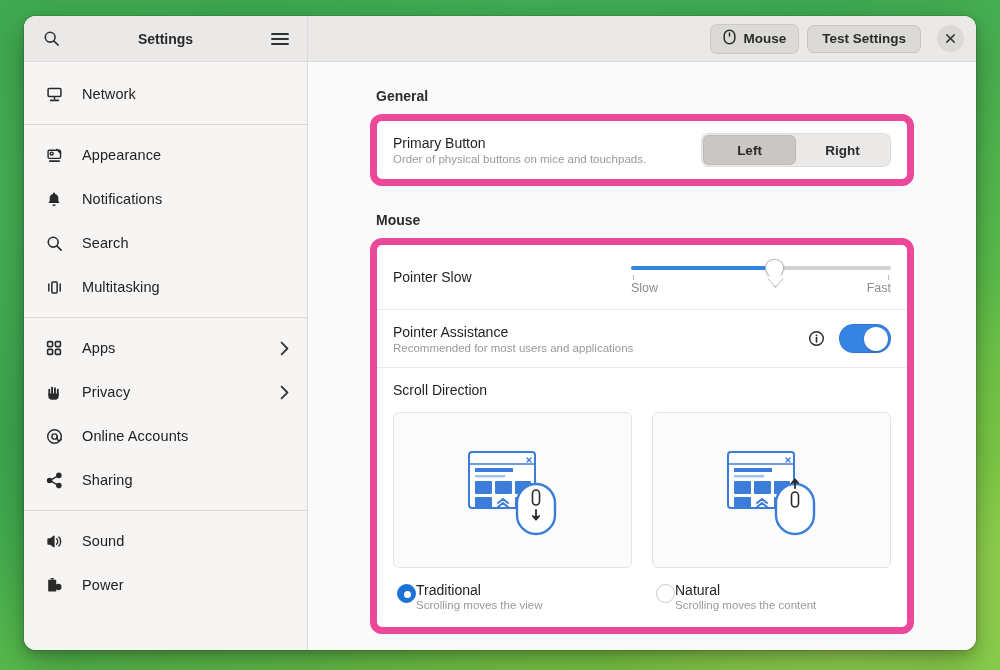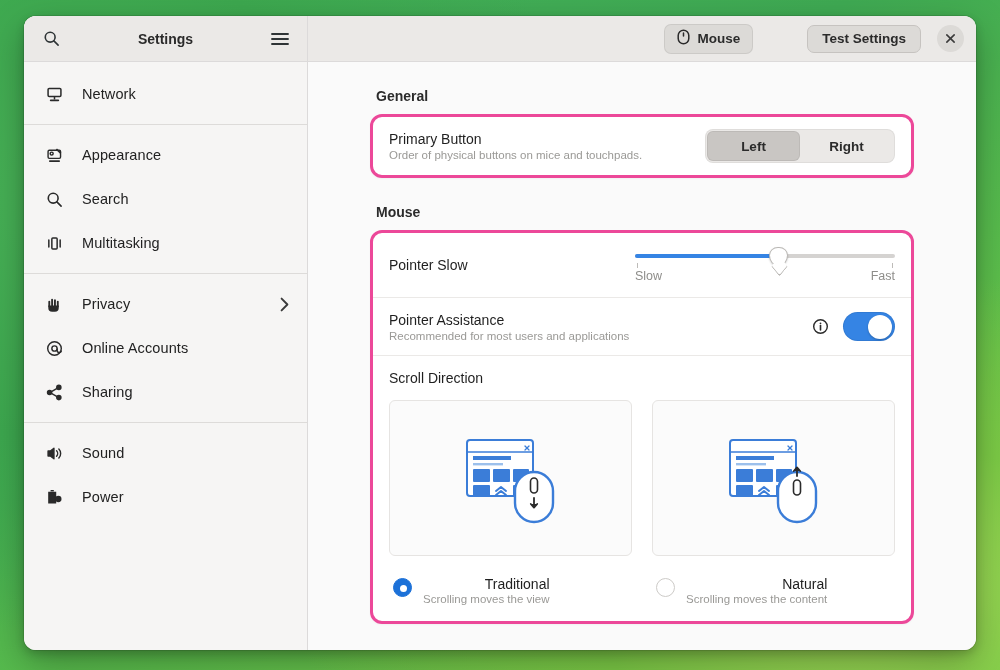--- a/index.html
+++ b/index.html
@@ -103,21 +103,20 @@
     height: 30px; padding: 0 13px;
     border-radius: 7px;
     font-size: 13.5px; font-weight: 700; color: #2b2b2b;
     background: transparent;
   }
   .tab.active {
     background: #dcdad7;
     box-shadow: inset 0 0 0 1px rgba(0,0,0,0.07);
   }
   .test-btn {
-    margin-left: 46px;
     height: 28px; padding: 0 14px;
     display: flex; align-items: center;
     border-radius: 7px;
     background: #dcdad7;
     border: 1px solid #c6c3c0;
     font-size: 13.5px; font-weight: 700; color: #2b2b2b;
   }
   .close-btn {
     margin-left: 8px; margin-right: 2px;
     width: 27px; height: 27px; border-radius: 50%;
@@ -132,21 +131,21 @@
     padding: 26px 62px 0 62px;
   }
   .section-title {
     font-size: 14px; font-weight: 700; color: #2b2b2b;
     margin: 0 0 10px 6px;
   }
   .section-title.mt { margin-top: 26px; }
 
   .card {
     background: #ffffff;
-    border: 3px solid #ec4899;
+    border: 7px solid #ec4899;
     border-radius: 12px;
     box-shadow: 0 1px 2px rgba(0,0,0,0.04);
     overflow: hidden;
   }
   .row {
     display: flex; align-items: center;
     padding: 12px 16px;
     min-height: 58px;
   }
   .row + .row { border-top: 1px solid #ebe9e7; }
@@ -239,21 +238,21 @@
   .scroll-card .scroll-head { font-size: 14px; color: #1f1f1f; margin-bottom: 14px; }
   .choices { display: flex; gap: 20px; }
   .choice { flex: 1; display: flex; flex-direction: column; }
   .preview {
     height: 156px;
     background: #fbfbfb;
     border: 1px solid #e6e4e2;
     border-radius: 6px;
     display: flex; align-items: center; justify-content: center;
   }
-  .radio-line { display: flex; align-items: flex-start; gap: 11px; margin-top: 20px; padding-left: 4px; text-align: right; }
+  .radio-line { display: flex; align-items: flex-start; gap: 0; margin-top: 14px; padding-left: 4px; }
   .radio {
     width: 19px; height: 19px; border-radius: 50%;
     border: 1px solid #cdcbc8; background: #fff;
     margin-top: 2px; flex: 0 0 19px;
     position: relative;
   }
   .radio.checked { background: #1c71d8; border-color: #1c71d8; }
   .radio.checked:after {
     content: ""; position: absolute;
     left: 5.5px; top: 5.5px; width: 7px; height: 7px;
@@ -307,40 +306,65 @@
             <rect x="2.2" y="3.4" width="13.2" height="8.6" rx="1.3"></rect>
               <path d="M11 2.2 L15.6 6.6" stroke-width="1.8"></path>
               <circle cx="6" cy="7" r="1.6"></circle>
               <line x1="4" y1="15" x2="14" y2="15" stroke-linecap="round" stroke-width="1.7"></line>
           </svg>
         </span>
         <span class="nav-label">Appearance</span>
       </div>
       <div class="nav-item">
         <span class="nav-icon">
+          <svg width="16" height="17" viewBox="0 0 16 18" fill="currentColor">
+            <path d="M8 1.6a1.1 1.1 0 0 1 1.1 1.1v.5a4.6 4.6 0 0 1 3.5 4.5v3l1.3 1.9H2.1L3.4 10.7v-3a4.6 4.6 0 0 1 3.5-4.5v-.5A1.1 1.1 0 0 1 8 1.6Z"></path>
+            <path d="M6.2 14.2h3.6a1.8 1.8 0 0 1-3.6 0Z"></path>
+          </svg>
+        </span>
+        <span class="nav-label">Notifications</span>
+      </div>
+      <div class="nav-item">
+        <span class="nav-icon">
           <svg width="17" height="17" viewBox="0 0 18 18" fill="none" stroke="currentColor" stroke-width="1.7">
             <circle cx="7.6" cy="7.6" r="5.2"></circle>
               <line x1="11.5" y1="11.5" x2="16" y2="16" stroke-linecap="round"></line>
           </svg>
         </span>
         <span class="nav-label">Search</span>
       </div>
       <div class="nav-item">
         <span class="nav-icon">
           <svg width="17" height="17" viewBox="0 0 18 18" fill="none" stroke="currentColor" stroke-width="1.6">
             <rect x="6.2" y="3.2" width="5.6" height="11.6" rx="1"></rect>
             <line x1="3" y1="5.2" x2="3" y2="12.8" stroke-linecap="round"></line>
             <line x1="15" y1="5.2" x2="15" y2="12.8" stroke-linecap="round"></line>
           </svg>
         </span>
         <span class="nav-label">Multitasking</span>
       </div>
 
       <div class="nav-sep"></div>
 
+      <div class="nav-item">
+        <span class="nav-icon">
+          <svg width="16" height="16" viewBox="0 0 16 16" fill="none" stroke="currentColor" stroke-width="1.6">
+            <rect x="1.6" y="1.6" width="5" height="5" rx="1"></rect>
+              <rect x="9.4" y="1.6" width="5" height="5" rx="1"></rect>
+            <rect x="1.6" y="9.4" width="5" height="5" rx="1"></rect>
+              <rect x="9.4" y="9.4" width="5" height="5" rx="1"></rect>
+          </svg>
+        </span>
+        <span class="nav-label">Apps</span>
+        <span class="nav-chev">
+          <svg width="9" height="15" viewBox="0 0 9 15" fill="none" stroke="currentColor" stroke-width="1.9" stroke-linecap="round" stroke-linejoin="round">
+              <polyline points="1.6,1.6 7.4,7.5 1.6,13.4"></polyline>
+            </svg>
+        </span>
+      </div>
       <div class="nav-item">
         <span class="nav-icon">
           <svg width="16" height="17" viewBox="0 0 16 18" fill="currentColor">
             <rect x="2" y="5" width="2" height="7" rx="1"></rect>
               <rect x="5" y="3" width="2" height="9" rx="1"></rect>
             <rect x="8" y="3.4" width="2" height="8.6" rx="1"></rect>
               <rect x="11" y="5" width="2" height="7" rx="1"></rect>
             <path d="M2 10h11v2.6a4 4 0 0 1-4 4H6a4 4 0 0 1-4-4Z"></path>
           </svg>
         </span>

